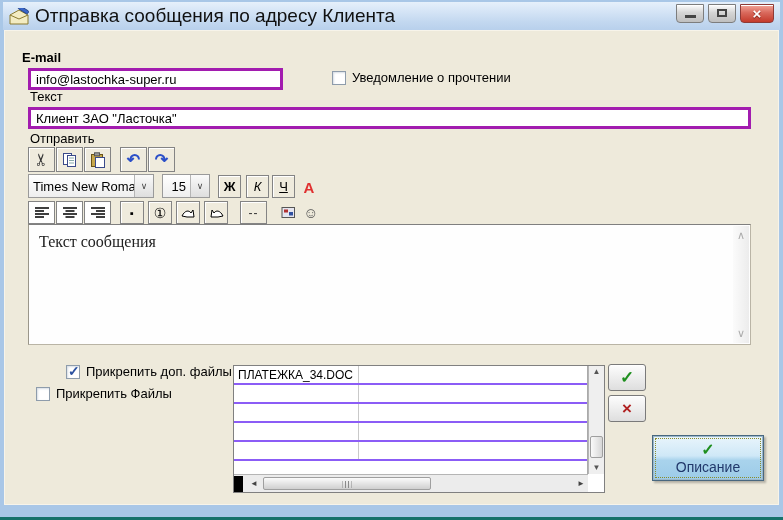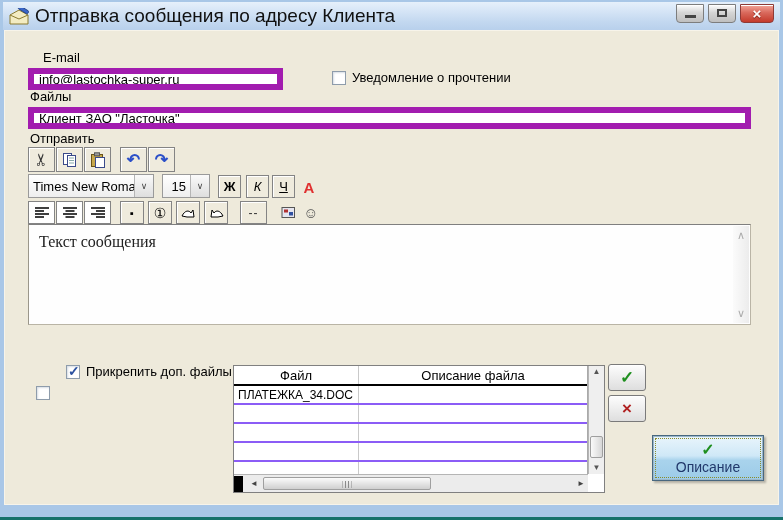--- a/index.html
+++ b/index.html
@@ -23,21 +23,21 @@
   .glyph-min { width:11px; height:3px; background:#444; margin-top:6px; }
   .glyph-max { width:10px; height:8px; border:2px solid #444; background:transparent; }
   .glyph-close { color:#fff; font-weight:bold; font-size:15px; line-height:1;
     text-shadow:0 1px 1px #7a2018; }
 
   .client { position:absolute; top:30px; left:4px; right:4px; bottom:12px;
     background:#eeeadb; box-shadow:inset 0 0 0 1px #f7f4ea; }
 
   .lbl { position:absolute; font-size:13px; color:#000; white-space:nowrap; }
 
-  .textbox { position:absolute; background:#fff; border:6px solid #a21caf;
+  .textbox { position:absolute; background:#fff; border:3px solid #a21caf;
     font-family:"Liberation Sans", sans-serif; font-size:13px; padding:2px 5px; color:#000; }
 
   .chk { position:absolute; display:flex; align-items:center; gap:6px; cursor:default; }
   .chk-box { width:14px; height:14px; background:#fff; border:1px solid #8e9cab;
     box-shadow:inset 1px 1px 2px #d7dde4; position:relative; flex:0 0 auto; }
   .chk-box.checked::after { content:"✓"; position:absolute; left:1px; top:-3px;
     font-size:14px; font-weight:bold; color:#2c52a0; }
   .chk-lbl { font-size:13px; }
 
   .tb-btn { position:absolute; width:27px; height:25px; background:#efebdd;
@@ -142,29 +142,29 @@
           <span class="glyph-max"></span>
         </span>
       <span class="win-btn close">
           <span class="glyph-close">×</span>
         </span>
     </span>
   </div>
 
   <div class="client">
 
-    <div class="lbl" style="left:39px; top:20px;">E-mail</div>
+    <div class="lbl" style="left:18px; top:20px;font-weight:bold;">E-mail</div>
     <input class="textbox" style="left: 24px; top: 38px; width: 255px; height: 22px;" value="info@lastochka-super.ru">
 
     <div class="chk" style="left:328px; top:40px;text-align:center;">
       <span class="chk-box"></span>
       <span class="chk-lbl">Уведомление о прочтении</span>
     </div>
 
-    <div class="lbl" style="left:26px; top:59px;">Файлы</div>
+    <div class="lbl" style="left:26px; top:59px;">Текст</div>
     <input class="textbox" style="left: 24px; top: 77px; width: 723px; height: 22px;" value="Клиент ЗАО &quot;Ласточка&quot;">
 
     <div class="lbl" style="left:26px; top:101px;">Отправить</div>
 
     <div class="tb-btn" style="left:24px; top:117px;">
         <span class="glyph-cut">✂</span>
       </div>
     <div class="tb-btn" style="left:52px; top:117px;">
       <span>
         <svg width="16" height="16" viewBox="0 0 16 16">
@@ -255,42 +255,39 @@
           <rect x="1" y="1.5" width="12.5" height="10" fill="#e5e5ef" stroke="#555"></rect>
           <rect x="3" y="3.5" width="4" height="3" fill="#b03030"></rect>
           <rect x="8" y="6" width="4" height="3.5" fill="#3050a0"></rect>
         </svg>
       </span>
     </div>
     <div class="loose-icon" style="left:298px; top:172px; width:18px; height:20px;">
       <span class="glyph-smiley">☺</span>
     </div>
 
-    <div class="msgbox" style="left:24px; top:194px; width:723px; height:101px;">
+    <div class="msgbox" style="left:24px; top:194px; width:723px; height:121px;">
       <div class="msg-text">Текст сообщения</div>
       <div class="msg-vscroll">
         <span class="chev">∧</span>
         <span class="chev">∨</span>
       </div>
     </div>
 
     <div class="chk" style="left:32px; top:334px;padding-left:30px;">
       <span class="chk-box checked"></span>
       <span class="chk-lbl">Прикрепить доп. файлы</span>
     </div>
     <div class="chk" style="left:32px; top:356px;">
       <span class="chk-box"></span>
+      <span class="chk-lbl">Прикрепить Файлы</span>
     </div>
 
     <div class="grid" style="left:229px; top:335px; width:372px; height:128px;">
       <div class="grid-main">
-        <div class="g-row header">
-          <div class="g-cell g-c1">Файл</div>
-          <div class="g-cell g-c2">Описание файла</div>
-        </div>
         <div class="g-row">
           <div class="g-cell g-c1">ПЛАТЕЖКА_34.DOC</div>
         </div>
         <div class="g-row">
             <div class="g-cell g-c1"></div>
             <div class="g-cell g-c2"></div>
           </div>
         <div class="g-row">
             <div class="g-cell g-c1"></div>
             <div class="g-cell g-c2"></div>

